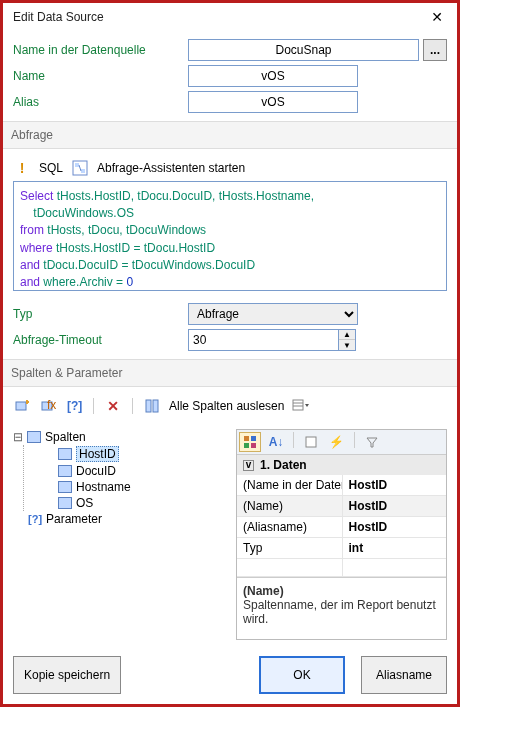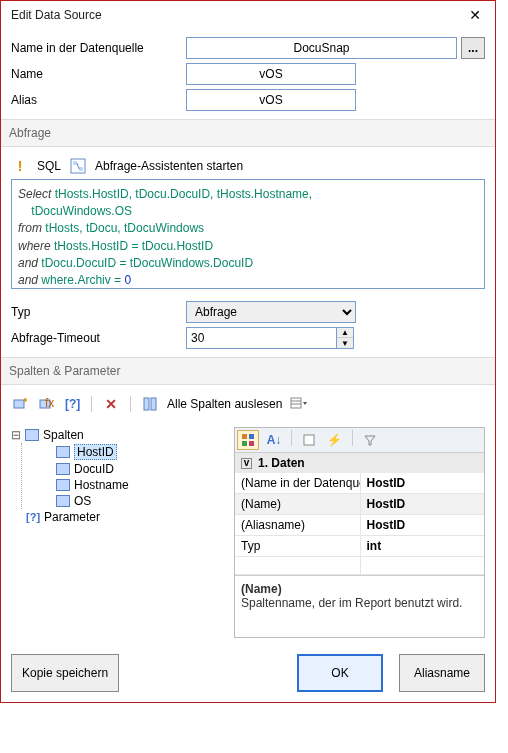--- a/index.html
+++ b/index.html
@@ -1,34 +1,34 @@
 <!DOCTYPE html>
 <html><head>
 <meta charset="utf-8">
 <style>
 * { box-sizing: border-box; font-family: "Segoe UI", Tahoma, sans-serif; font-size: 12px; }
 body { margin: 0; background: #fff; width: 508px; }
-.window { border: 1px solid #b91c1c; width: 496px; }
+.window { border: 3px solid #b91c1c; width: 460px; }
 .titlebar { display: flex; align-items: center; justify-content: space-between; padding: 6px 10px 6px 10px; background: #fff; }
 .titlebar .title { font-size: 12px; color: #222; }
 .titlebar .close { font-size: 14px; cursor: default; width:20px; text-align:center; }
 .content { padding: 4px 10px 8px 10px; }
 .row { display: flex; align-items: center; margin: 4px 0; }
-.row .lbl { width: 175px; color: #000000; }
+.row .lbl { width: 175px; color: #15803d; }
 .row .fld { flex: 1; display:flex; align-items:center; gap:4px; }
 input.txt { border: 1px solid #7a9ccc; padding: 3px 4px; font-size: 12px; background:#fff;text-align:center; }
 .w170 { width: 170px; }
 .wfull { flex: 1; }
 .dots { width:24px; height:22px; border:1px solid #888; background:#e8e8e8; display:flex; align-items:center; justify-content:center; font-weight:bold; cursor:default; }
 .section { background: #f4f4f4; border-top:1px solid #ddd; border-bottom:1px solid #ddd; padding: 6px 8px; color: #666; margin: 8px -10px 6px -10px; }
 .toolbar { display:flex; align-items:center; gap:8px; padding: 4px 0; }
 .tbtn { display:inline-flex; align-items:center; justify-content:center; width:18px; height:18px; color:#8b5cf6; cursor:default; }
 .warn { color:#d98c00; font-weight:bold; font-size:14px; }
 .sqlbox { border:1px solid #7a9ccc; padding:6px; font-family: Consolas, "Courier New", monospace; font-size:12px; white-space:pre; overflow:auto; height:110px; line-height:1.35; }
-.kw { color:#404040;font-style:italic; }
+.kw { color:#6d28d9; }
 .ident { color:#0a8a6a; }
 .num { color:#1030c0; }
 select.sel { border:1px solid #7a9ccc; padding:2px 4px; height:22px; }
 .spin { display:flex; align-items:flex-start;border-radius:6px; }
 .spin input { width:150px; border:1px solid #7a9ccc; padding:3px 4px; border-right:none; }
 .spin .btns { display:flex; flex-direction:column; border:1px solid #7a9ccc; }
 .spin .btns span { width:16px; height:10px; display:flex; align-items:center; justify-content:center; font-size:8px; background:#eee; cursor:default; }
 .spin .btns span:first-child { border-bottom:1px solid #ccc; }
 .cols-area { display:flex; gap:8px; margin-top:10px; }
 .tree { width: 215px; font-size:12px; }

